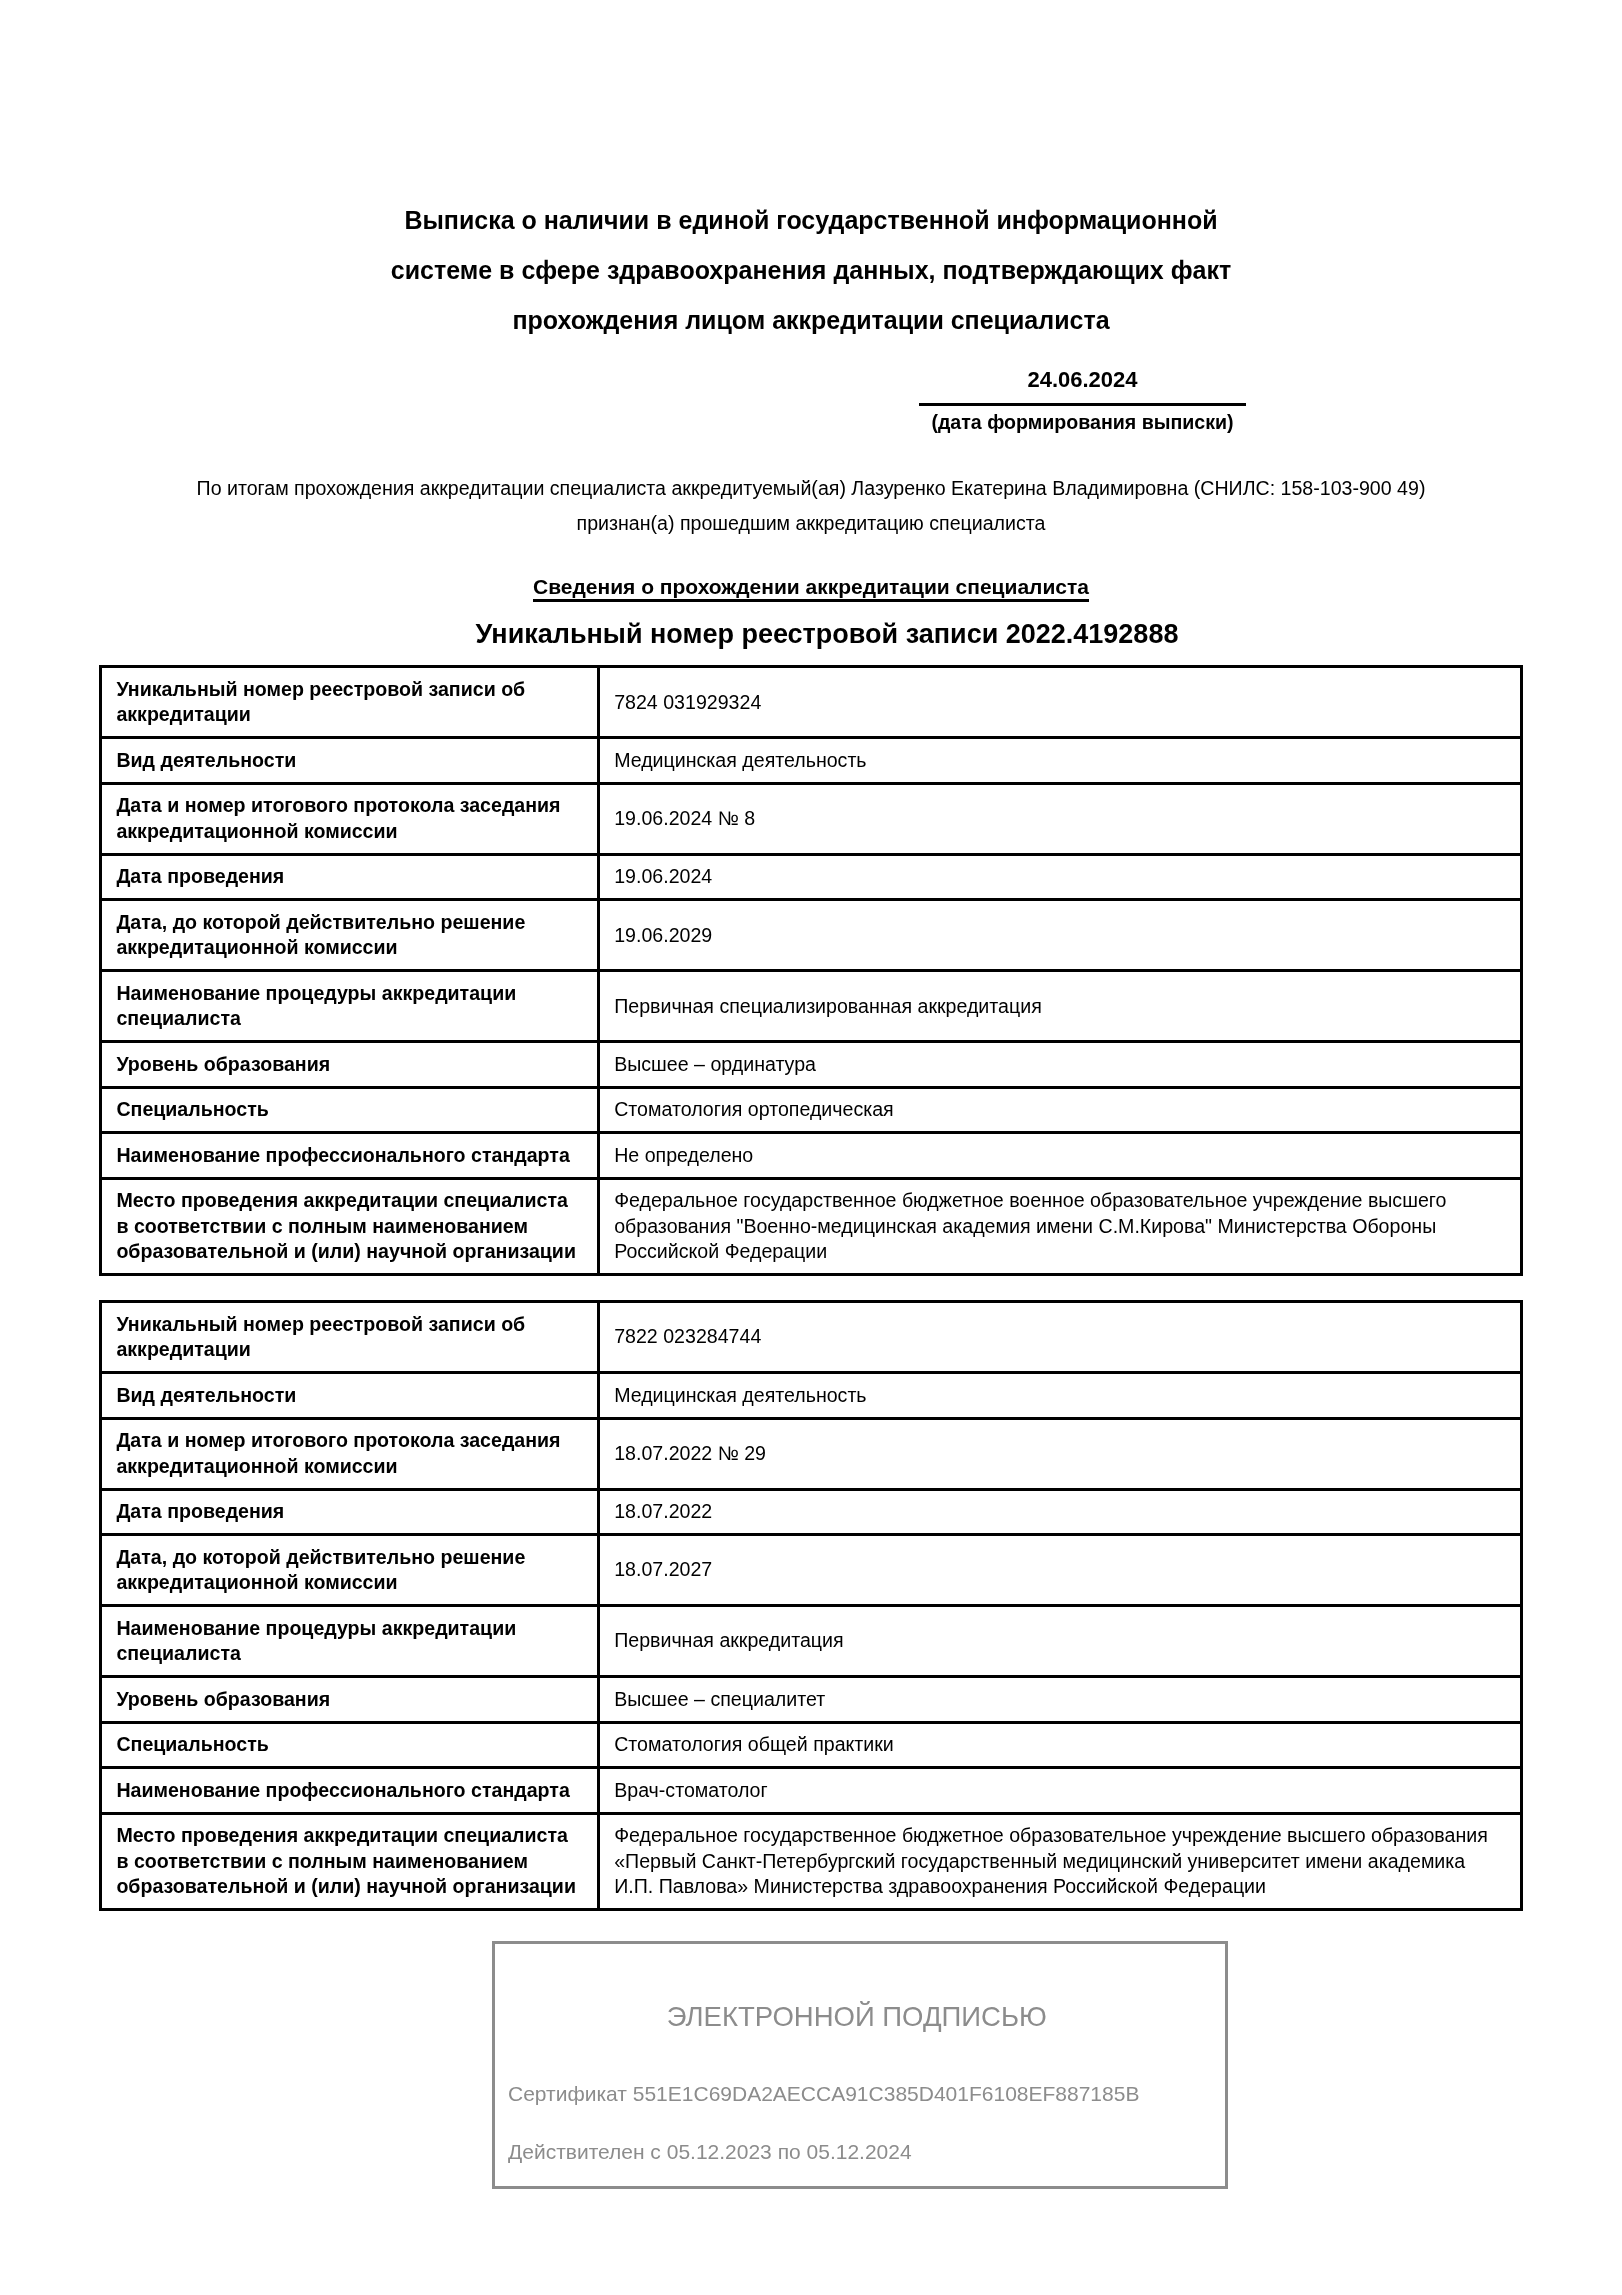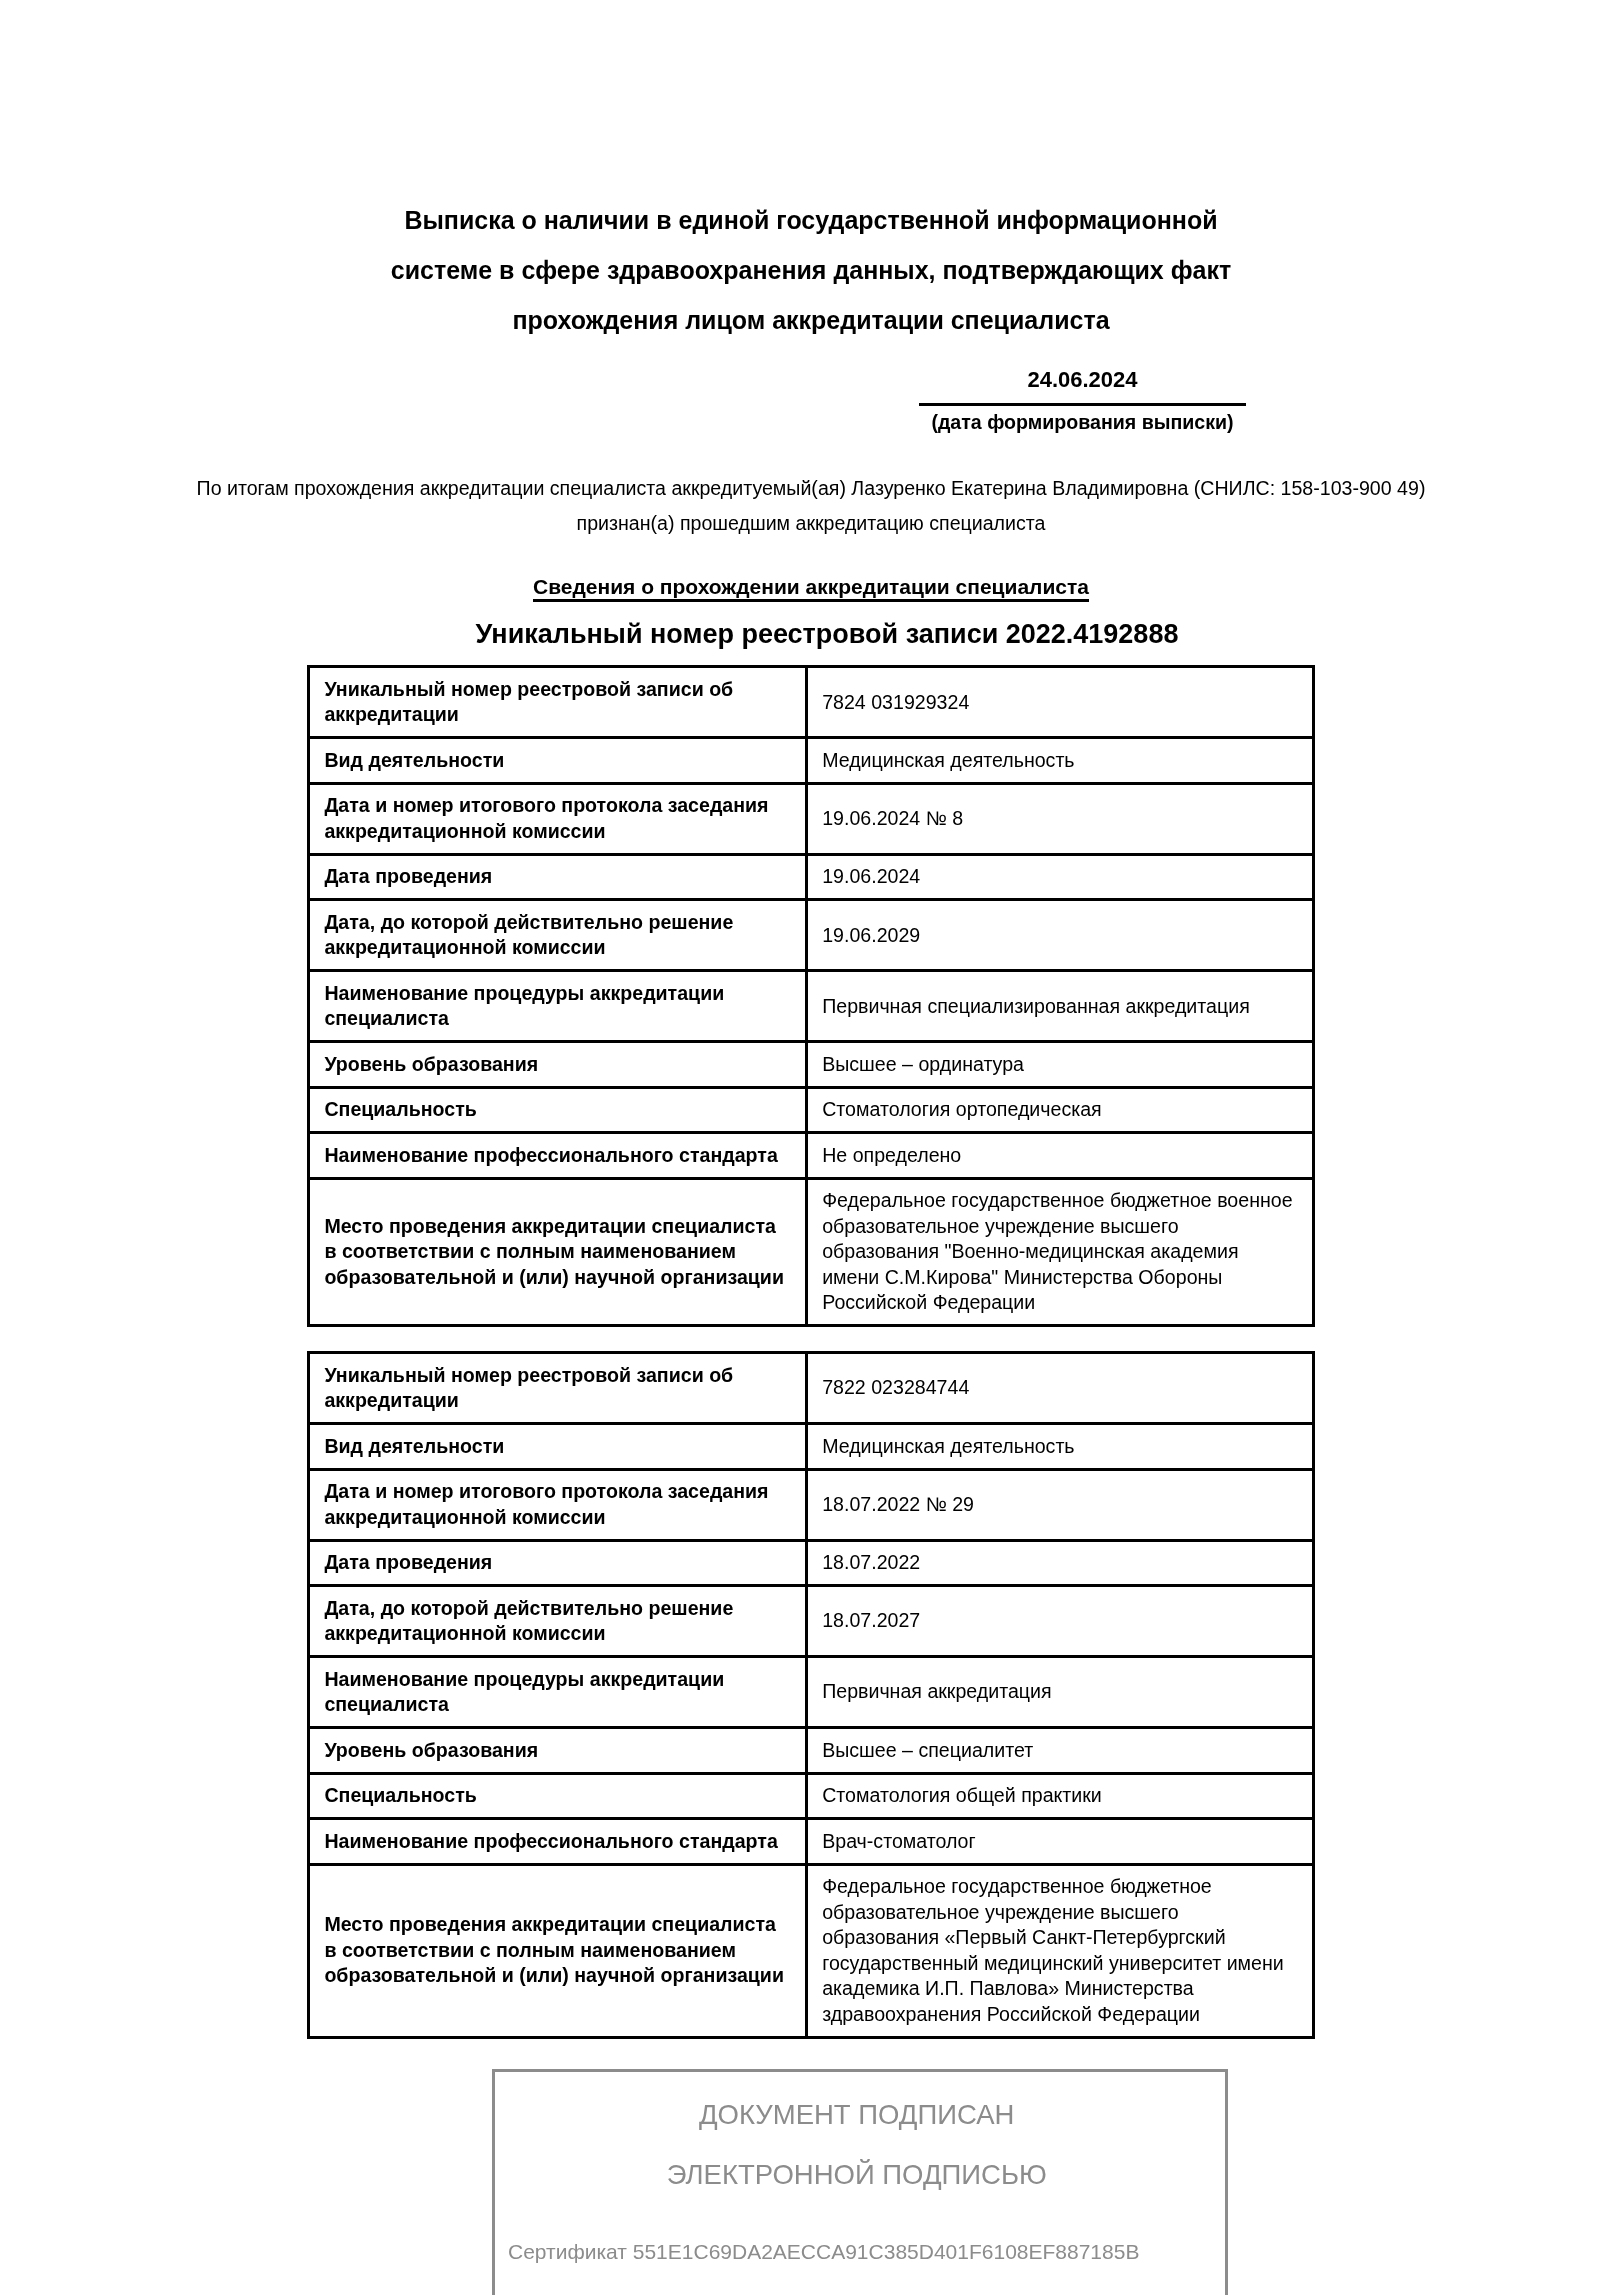--- a/index.html
+++ b/index.html
@@ -21,21 +21,21 @@
   .intro{
     width:1230px;margin:37px auto 0;text-align:center;
     font-size:19.6px;line-height:35px;font-weight:normal;
   }
   .section-heading{
     margin:34px auto 0;text-align:center;font-size:21px;font-weight:bold;
     text-decoration:underline;text-underline-offset:4.6px;text-decoration-thickness:2.6px;
   }
   .record-heading{margin:19.6px auto 0;text-align:center;font-size:27px;font-weight:bold;padding-left:32px;}
   table.acc-table{
-    width:1008px;margin:15.7px auto 0;border-collapse:collapse;table-layout:fixed;
+    width:1424px;margin:15.7px auto 0;border-collapse:collapse;table-layout:fixed;
   }
   table.acc-table.second{margin-top:23.6px;}
   table.acc-table td{
     border:3.9px solid #000;vertical-align:middle;
     padding:8.5px 14.4px;font-size:19.6px;line-height:25.5px;
     word-wrap:break-word;
   }
   td.lbl{width:466px;font-weight:bold;}
   td.val{font-weight:normal;}
   .sig-box{
@@ -148,18 +148,17 @@
         <td class="val">Врач-стоматолог</td>
       </tr>
       <tr>
         <td class="lbl">Место проведения аккредитации специалиста в соответствии с полным наименованием образовательной и (или) научной организации</td>
         <td class="val">Федеральное государственное бюджетное образовательное учреждение высшего образования «Первый Санкт-Петербургский государственный медицинский университет имени академика И.П. Павлова» Министерства здравоохранения Российской Федерации</td>
       </tr>
     </tbody>
 </table>
 
 <div class="sig-box">
-  <div class="sig-title">ДОКУМЕНТ ПОДПИСАН</div>
   <div class="sig-title second">ЭЛЕКТРОННОЙ ПОДПИСЬЮ</div>
   <div class="sig-line first">Сертификат 551E1C69DA2AECCA91C385D401F6108EF887185B</div>
   <div class="sig-line">Действителен с 05.12.2023 по 05.12.2024</div>
 </div>
 
 
 </body></html>

